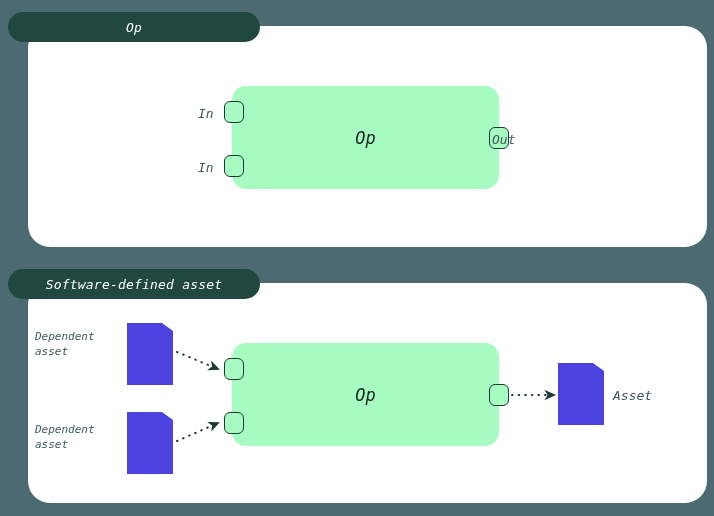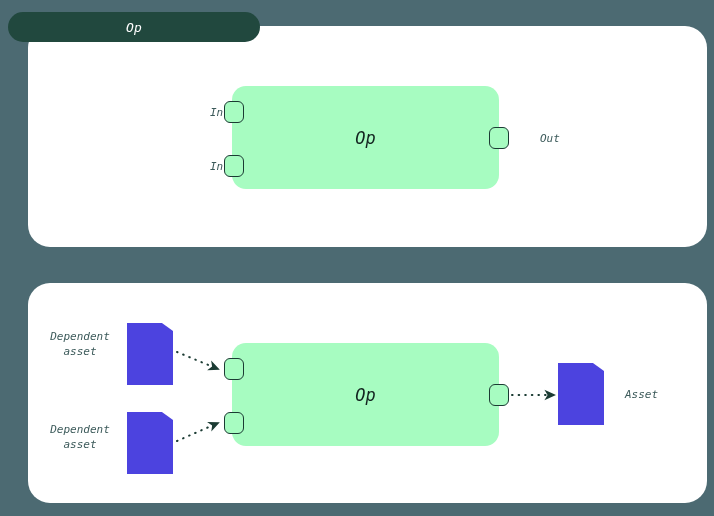--- a/index.html
+++ b/index.html
@@ -72,38 +72,37 @@
   #port-in-2  { left: 224px; top: 155px; }
   #port-out-1 { left: 489px; top: 127px; }
 
   #port-in-3  { left: 224px; top: 358px; }
   #port-in-4  { left: 224px; top: 412px; }
   #port-out-2 { left: 489px; top: 384px; }
 
   
   .port-label {
     position: absolute;
-    font-size: 11px;
+    font-size: 13px;
     color: #3c5a5a;
     white-space: nowrap;
     z-index: 5;
-    margin-left: 12px;
   }
   #label-in-1  { left: 198px; top: 106px; text-align: right; }
   #label-in-2  { left: 198px; top: 160px; text-align: right; }
-  #label-out-1 { left: 528px; top: 132px; }
+  #label-out-1 { left: 492px; top: 132px; }
   #label-asset { left: 613px; top: 388px; }
 
   
   .dep-label {
     position: absolute;
     font-size: 11px;
     line-height: 15px;
     color: #3c5a5a;
-    text-align: center;
+    text-align: left;
     width: 90px;
     white-space: pre-line;
     z-index: 3;
   }
   #dep-label-1 { left: 35px; top: 329px; }
   #dep-label-2 { left: 35px; top: 422px; }
 
   
   .doc-icon {
     position: absolute;
@@ -140,20 +139,21 @@
   <div class="port" id="port-in-1"></div>
   <div class="port" id="port-in-2"></div>
   <div class="port" id="port-out-1"></div>
 
   <div class="port-label" id="label-in-1">In</div>
   <div class="port-label" id="label-in-2">In</div>
   <div class="port-label" id="label-out-1">Out</div>
 
   <div class="panel" id="panel-sda"></div>
 
+  <div class="tab" id="tab-sda">Software-defined asset</div>
 
   <div class="opbox" id="opbox-bottom">Op</div>
 
   <div class="port" id="port-in-3"></div>
   <div class="port" id="port-in-4"></div>
   <div class="port" id="port-out-2"></div>
 
   <div class="dep-label" id="dep-label-1">Dependent
 asset</div>
   <div class="dep-label" id="dep-label-2">Dependent

